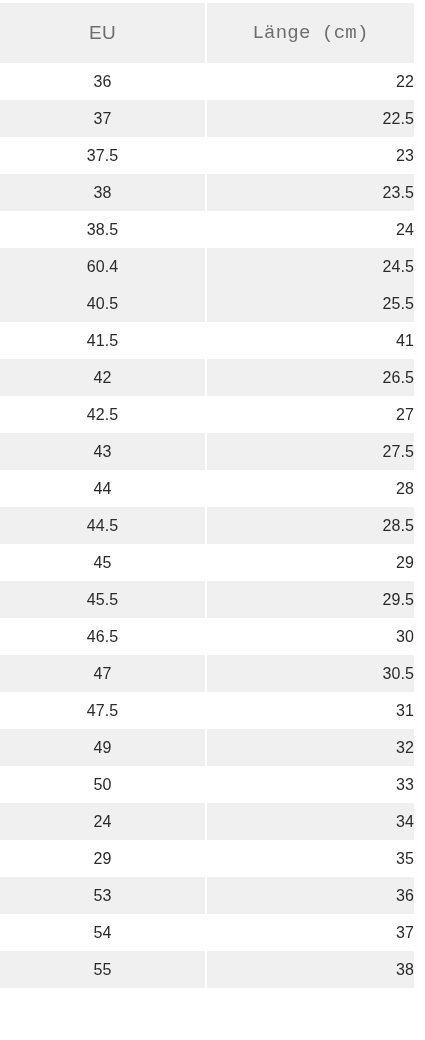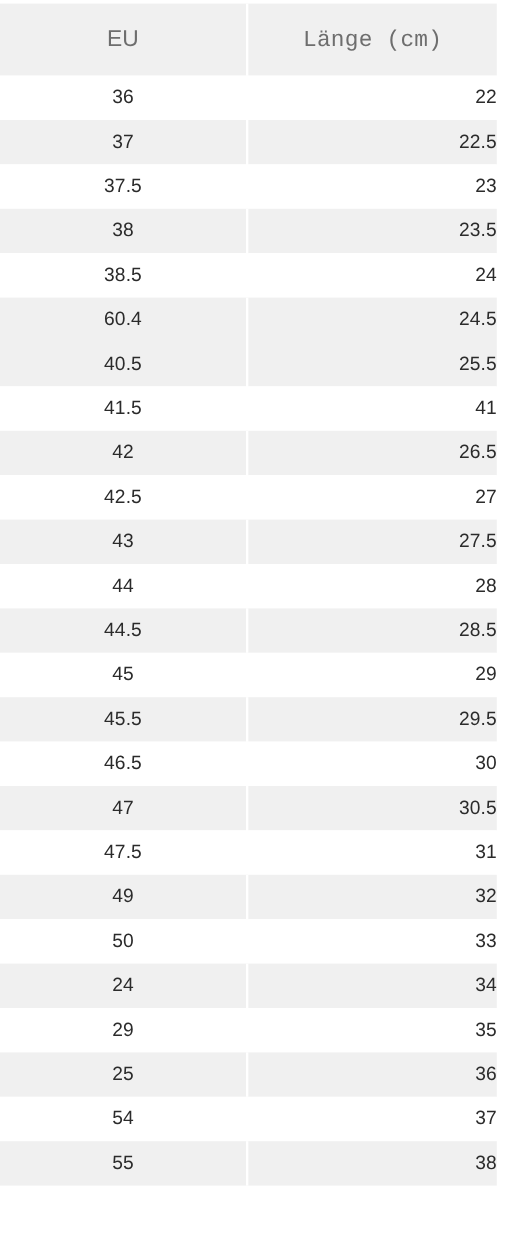--- a/index.html
+++ b/index.html
@@ -165,21 +165,21 @@
         </tr>
         <tr class="row-even">
           <td>24</td>
           <td>34</td>
         </tr>
         <tr class="row-odd">
           <td>29</td>
           <td>35</td>
         </tr>
         <tr class="row-even">
-          <td>25</td>
+          <td>53</td>
           <td>36</td>
         </tr>
         <tr class="row-odd">
           <td>54</td>
           <td>37</td>
         </tr>
         <tr class="row-even">
           <td>55</td>
           <td>38</td>
         </tr>

